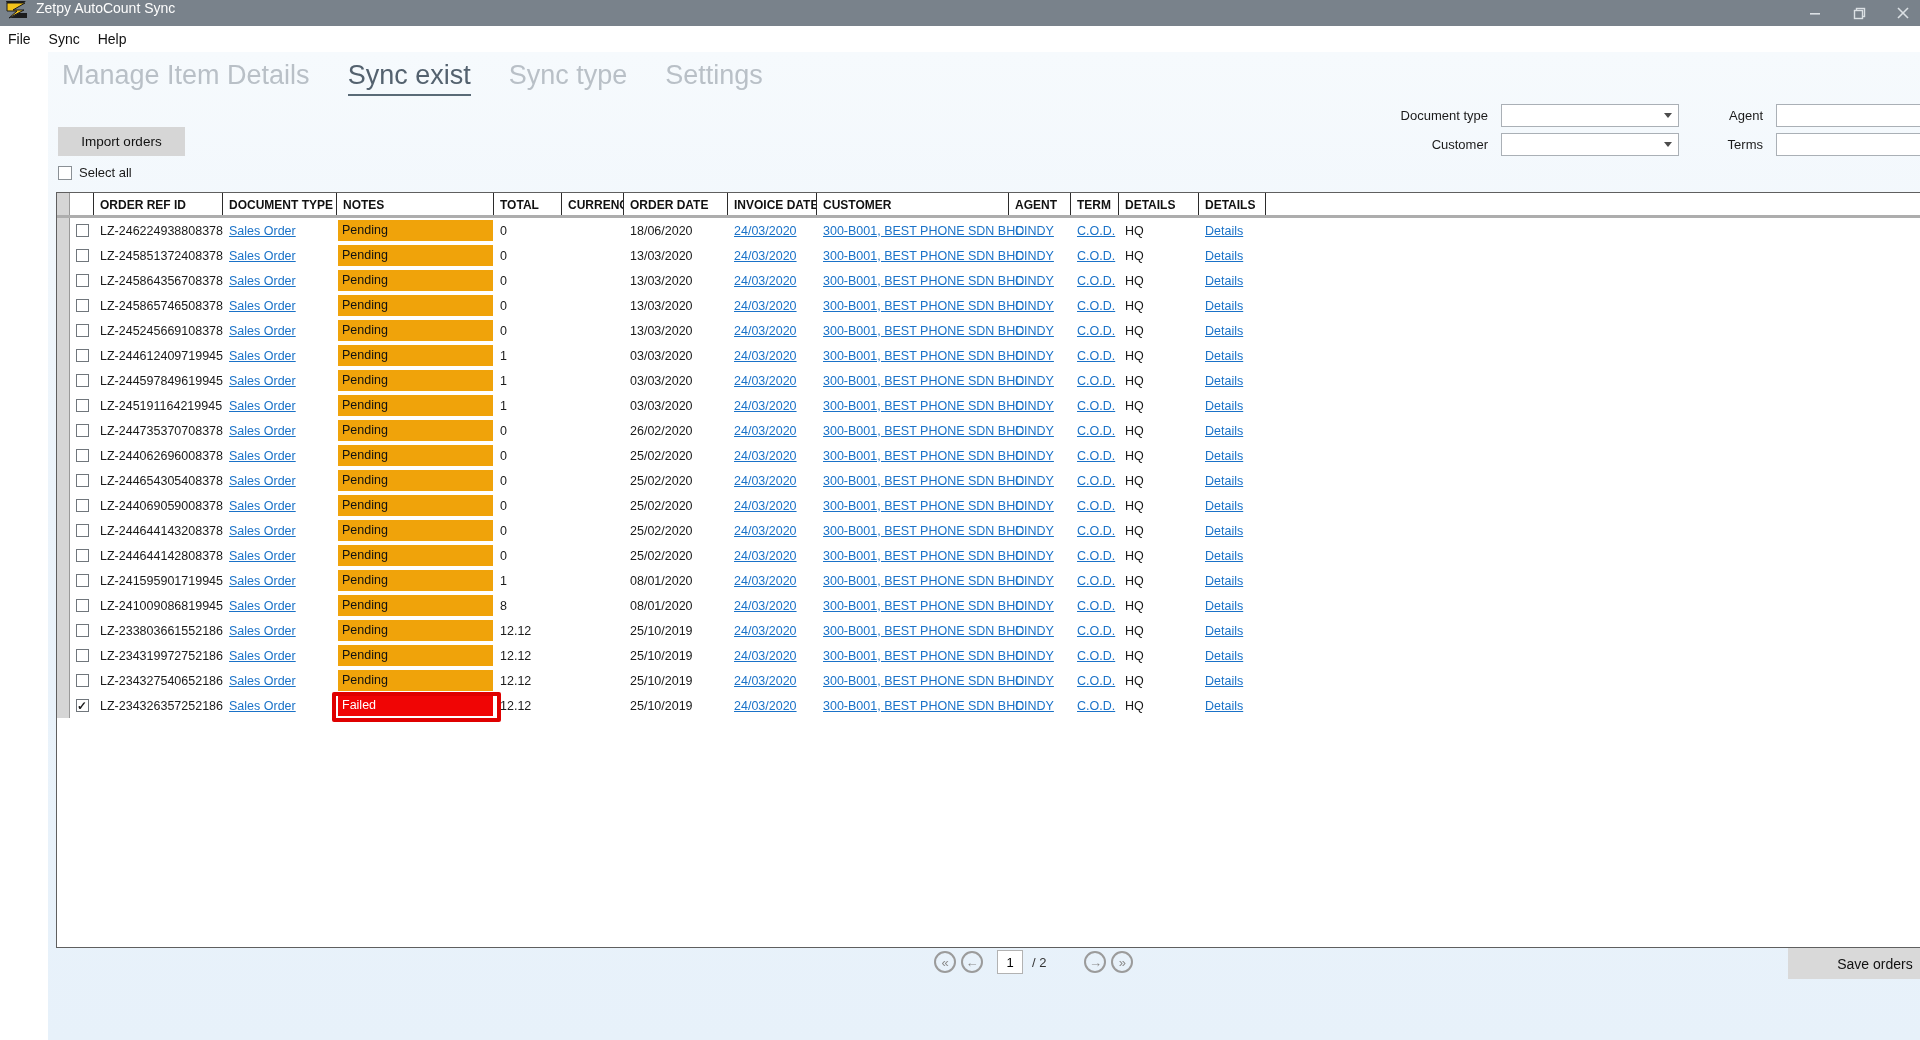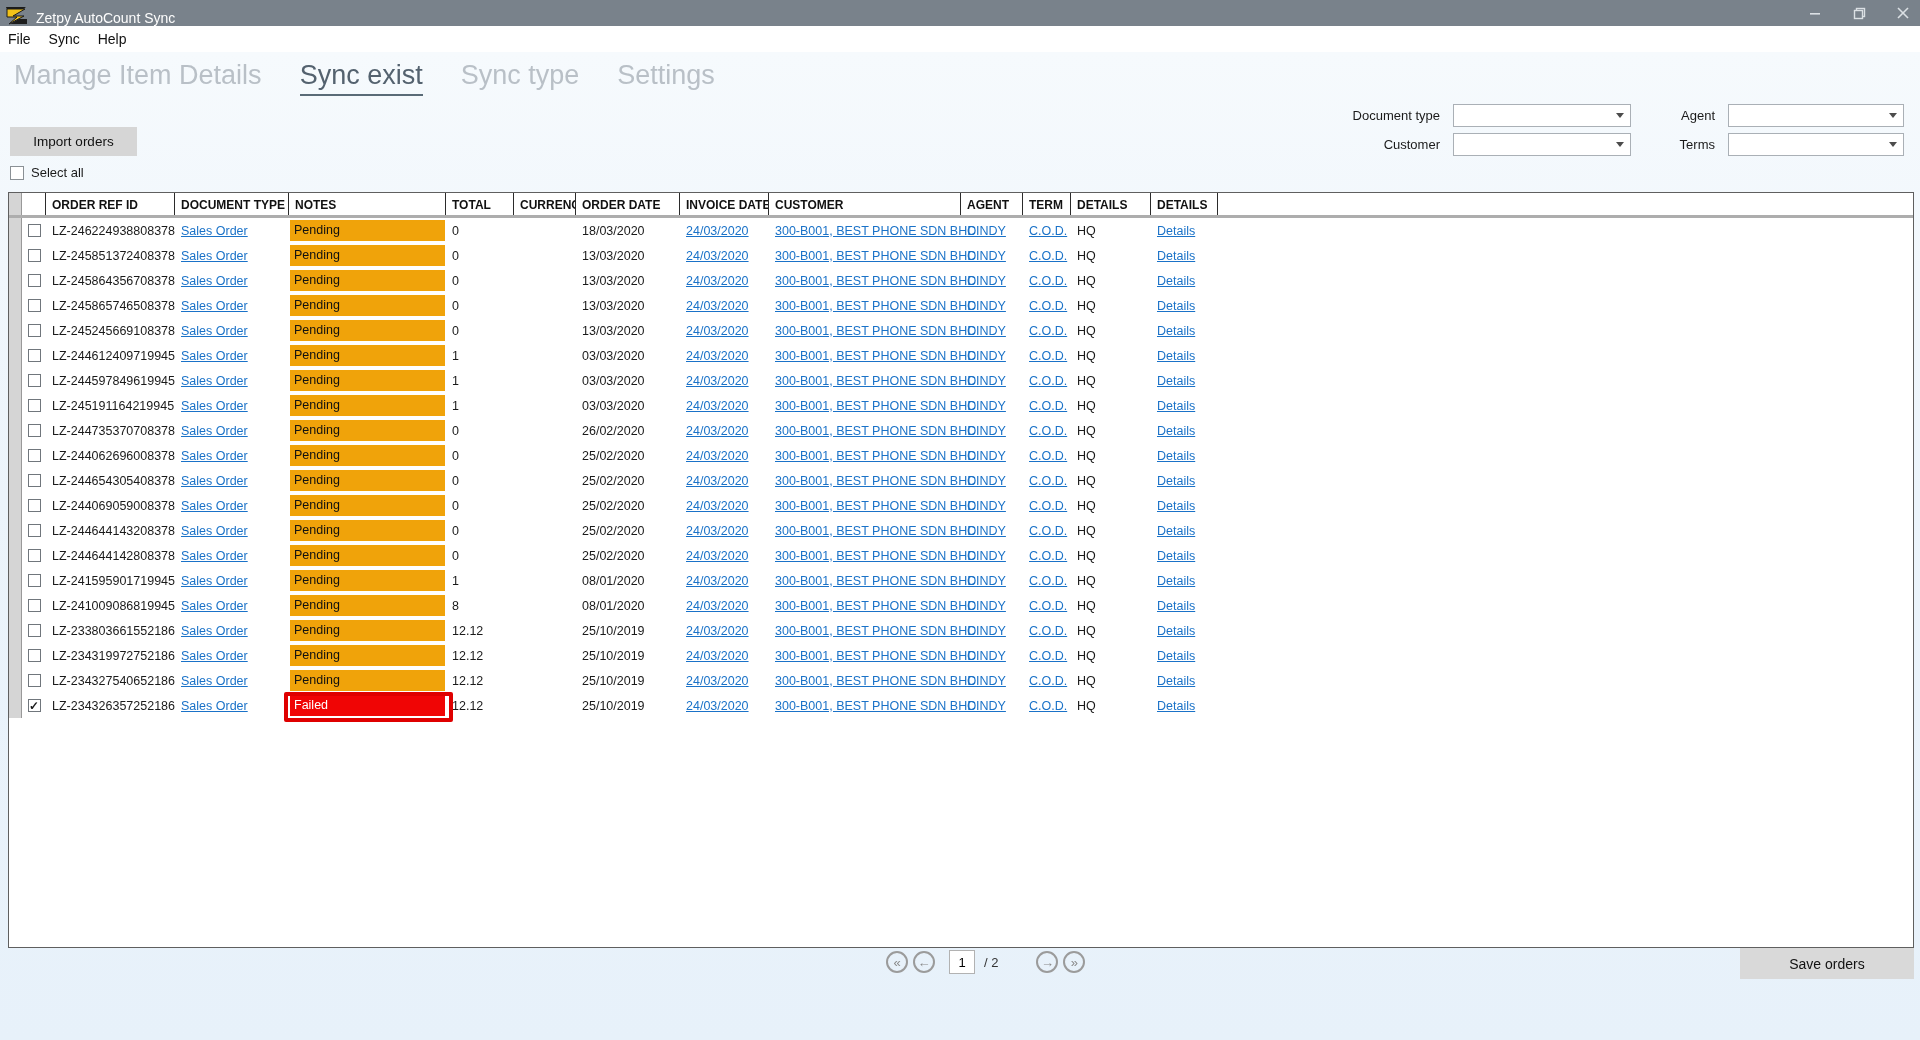--- a/index.html
+++ b/index.html
@@ -1,33 +1,33 @@
 <!DOCTYPE html>
 <html><head>
 <meta charset="utf-8">
 <style>
   * { margin:0; padding:0; box-sizing:border-box; }
   html,body { width:1920px; height:1040px; overflow:hidden;
     font-family:"Liberation Sans", sans-serif; background:#fff; }
 
   
-  .titlebar { position:relative; height:26px; background:#79828B; display:flex; align-items:flex-end; }
+  .titlebar { position:relative; height:26px; background:#79828B; display:flex; align-items:flex-start; }
   .app-logo { width:24px; height:20px; margin-left:5px; }
   .title-text { color:#fdfdfd; font-size:14px; margin-left:7px; }
   .win-controls { position:absolute; right:8px; top:0; height:26px; display:flex; align-items:center; gap:26px; }
   .win-btn { width:18px; height:18px; display:flex; align-items:center; justify-content:center; cursor:pointer; }
 
   
   .menubar { height:26px; background:#fff; display:flex; align-items:center; padding-left:8px; }
   .menu-item { font-size:14px; color:#111; padding:0 9px; cursor:pointer; }
   .menu-item:first-child { padding-left:0; }
 
   
   .content { position:relative; height:988px;
-    background:linear-gradient(180deg,#f6fafd 0%, #ecf4fb 45%, #e7f1fa 100%); }
+    background:linear-gradient(180deg,#f6fafd 0%, #ecf4fb 45%, #e7f1fa 100%);margin-left:48px; }
 
   .tabs { position:absolute; left:14px; top:8px; display:flex; gap:38px; }
   .tab { font-size:27px; color:#b9c0c7; cursor:pointer; padding-bottom:3px; white-space:nowrap; }
   .tab.active { color:#54626f; border-bottom:2px solid #5a6b77; }
 
   .btn-import { position:absolute; left:10px; top:75px; width:127px; height:29px;
     background:#d6d6d6; border:none; font-size:13.5px; color:#111; cursor:pointer; }
 
   .filter { position:absolute; display:flex; align-items:center; }
   .filter-label { font-size:13px; color:#1a1a1a; text-align:right; margin-right:13px; white-space:nowrap; }
@@ -190,21 +190,21 @@
             <span class="lnk">Sales Order</span>
           </div>
     <div class="dc" style="width:157px; padding-left:1px">
             <div class="statuscell" style="width:100%">
        <div class="badge ">Pending</div>
 
      </div>
           </div>
     <div class="dc" style="width:68px">0</div>
     <div class="dc" style="width:62px"></div>
-    <div class="dc" style="width:104px">18/03/2020</div>
+    <div class="dc" style="width:104px">18/06/2020</div>
     <div class="dc" style="width:89px">
             <span class="lnk">24/03/2020</span>
           </div>
     <div class="dc" style="width:192px">
             <span class="lnk">300-B001, BEST PHONE SDN BHD</span>
           </div>
     <div class="dc" style="width:62px">
             <span class="lnk">CINDY</span>
           </div>
     <div class="dc" style="width:48px">

